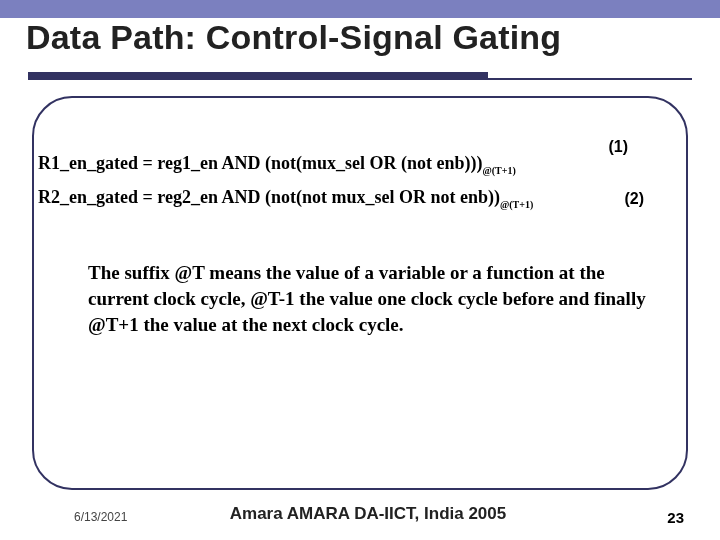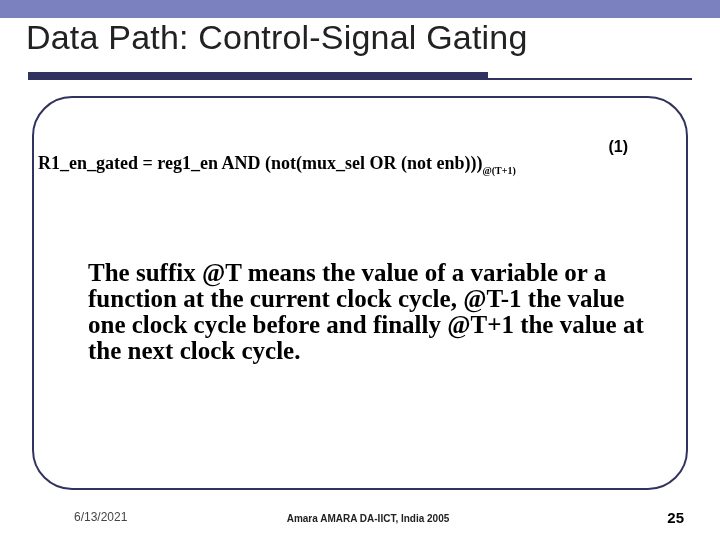--- a/index.html
+++ b/index.html
@@ -25,20 +25,21 @@
   }
   .title {
     position: absolute;
     top: 18px;
     left: 26px;
     right: 26px;
     font-family: Arial, Helvetica, sans-serif;
     font-size: 34px;
     color: #222222;
     letter-spacing: 0.2px;
+    font-weight: bold;
   }
   .hr-thick {
     position: absolute;
     top: 72px;
     left: 28px;
     width: 460px;
     height: 6px;
     background: #323261;
   }
   .hr-thin {
@@ -88,41 +89,41 @@
   }
   .tag1 { right: 60px; top: -16px; }
   .tag2 { right: 44px; top: 2px; }
   .tag3 { right: -2px; top: 2px; }
   .explain {
     position: absolute;
     top: 260px;
     left: 88px;
     width: 560px;
     font-family: "Times New Roman", Times, serif;
-    font-size: 25px;
+    font-size: 19px;
     font-weight: bold;
     line-height: 26px;
     color: #000;
   }
   .footer-date {
     position: absolute;
     bottom: 16px;
     left: 74px;
     font-family: Liberation Sans, sans-serif;
     font-size: 12px;
     color: #444;
   }
   .footer-center {
     position: absolute;
     bottom: 16px;
     left: 16px;
     right: 0;
     text-align: center;
     font-family: Arial, Helvetica, sans-serif;
-    font-size: 10px;
+    font-size: 17px;
     font-weight: bold;
     color: #222;
   }
   .footer-num {
     position: absolute;
     bottom: 14px;
     right: 36px;
     font-family: Arial, Helvetica, sans-serif;
     font-size: 15px;
     font-weight: bold;
@@ -140,20 +141,24 @@
   <div class="hr-thick"></div>
   <div class="hr-thin"></div>
 
   <div class="panel"></div>
 
   <div class="eq-block">
     <div class="eq-line">
       <span>R1_en_gated = reg1_en AND (not(mux_sel OR (not enb)))</span><span class="sub">@(T+1)</span>
       <span class="tag tag1">(1)</span>
     </div>
+    <div class="eq-line">
+      <span>R2_en_gated = reg2_en AND (not(not mux_sel OR not enb))</span><span class="sub">@(T+1)</span>
+      <span class="tag tag2">(2)</span>
+    </div>
   </div>
 
   <div class="explain">The suffix @T means the value of a variable or a function at the current clock cycle, @T-1 the value one clock cycle before and finally @T+1 the value at the next clock cycle.</div>
 
   <div class="footer-date">6/13/2021</div>
   <div class="footer-center">Amara AMARA DA-IICT, India 2005</div>
-  <div class="footer-num">25</div>
+  <div class="footer-num">23</div>
 </div>
 
 </body></html>

